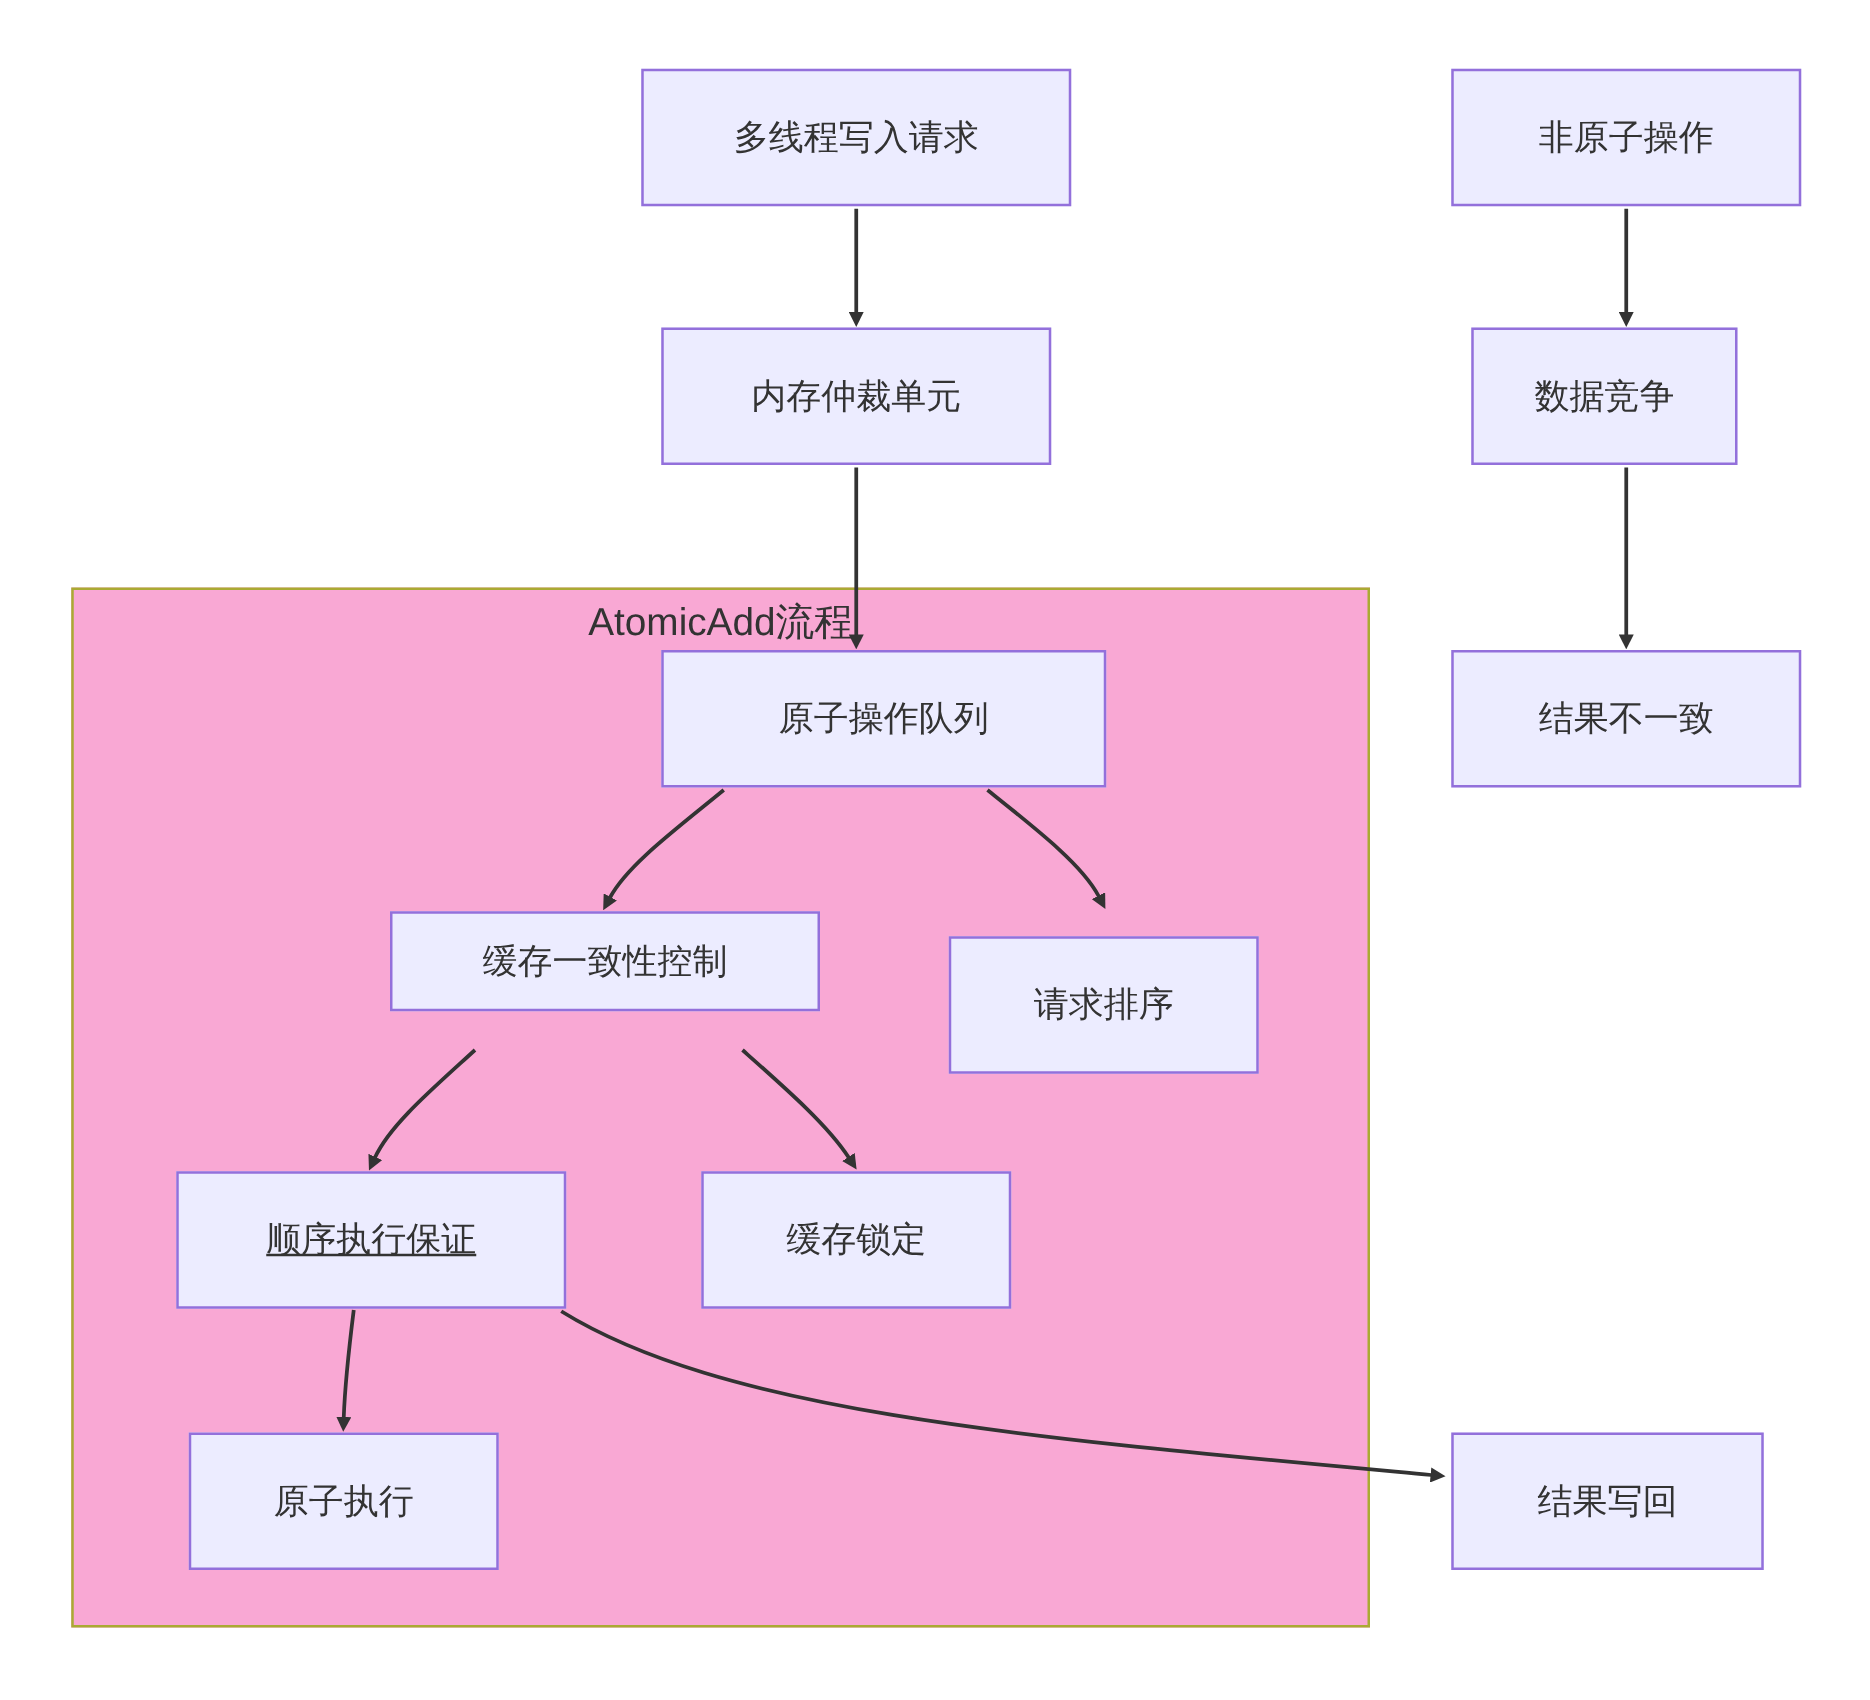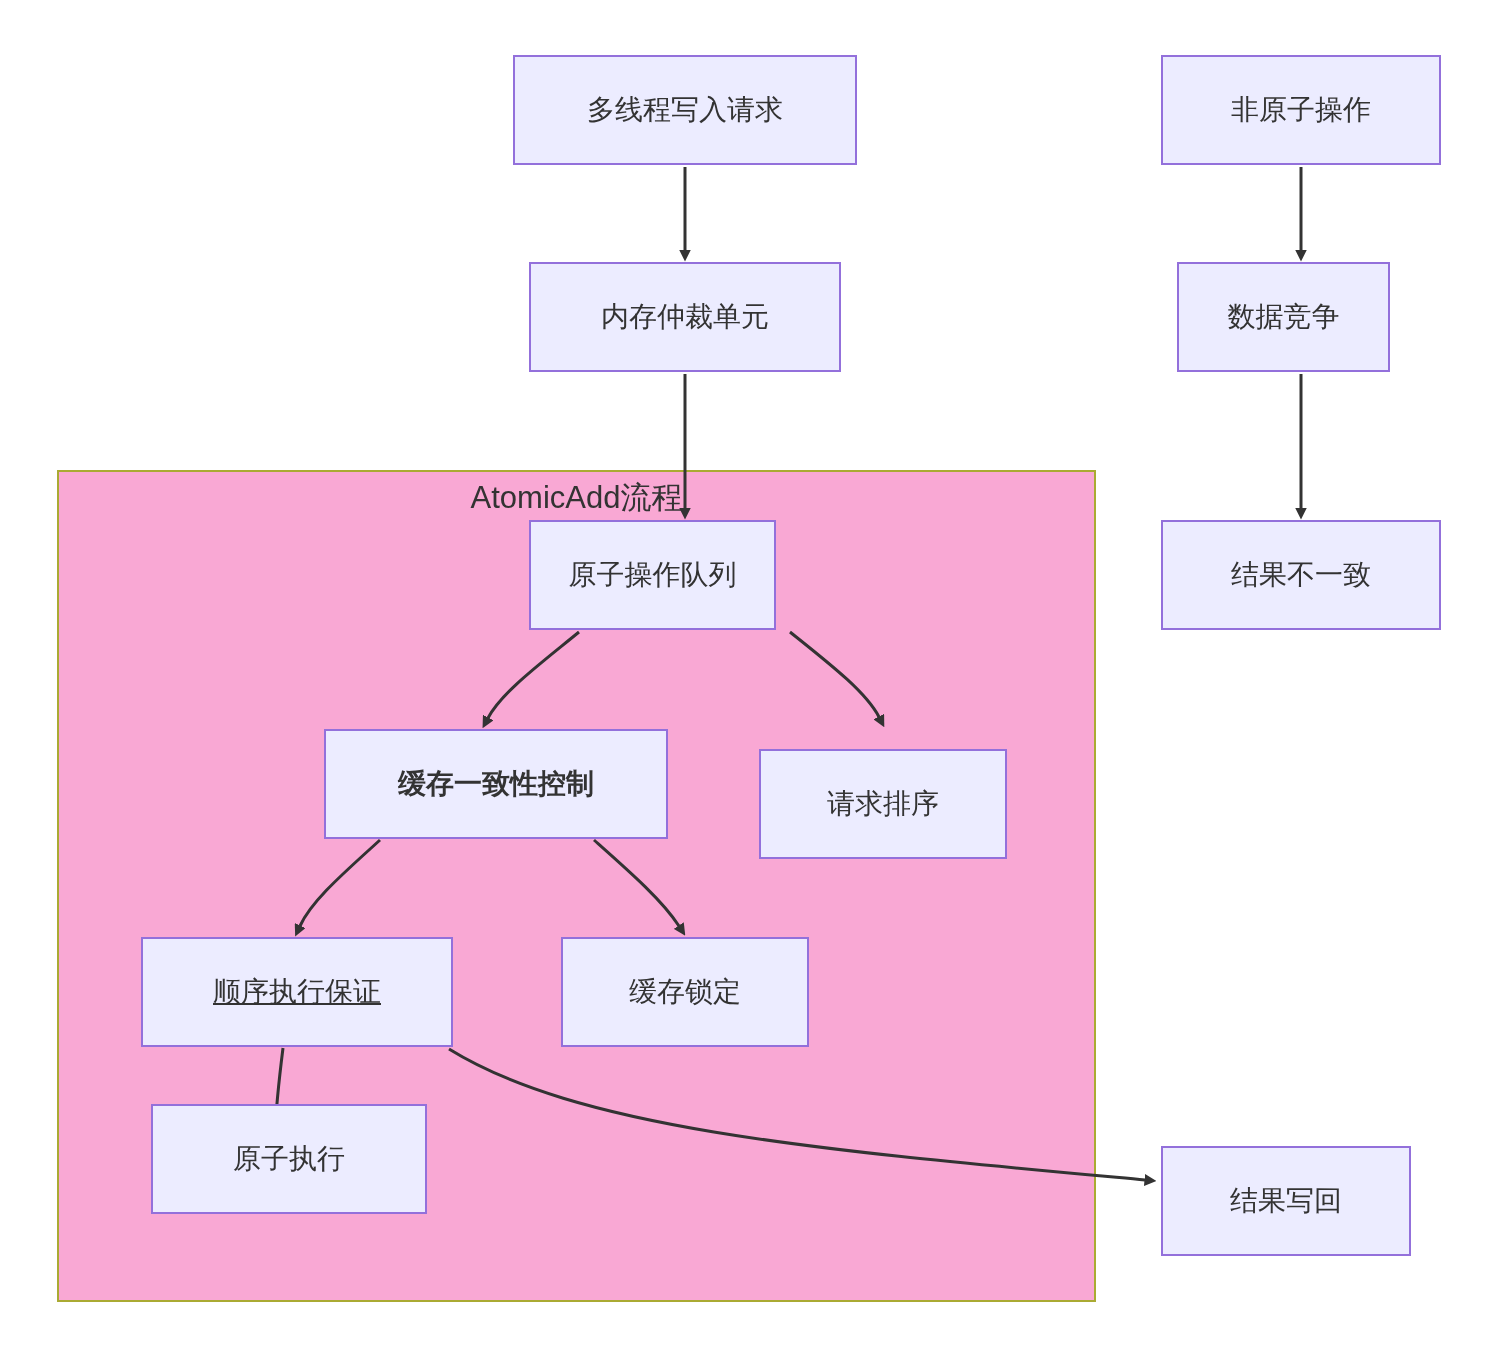--- a/index.html
+++ b/index.html
@@ -79,41 +79,41 @@
   </svg>
 
   <div class="node" style="left:513px;top:55px;width:344px;height:110px;">
     <span>多线程写入请求</span>
   </div>
 
   <div class="node" style="left:529px;top:262px;width:312px;height:110px;">
     <span>内存仲裁单元</span>
   </div>
 
-  <div class="node" style="left:529px;top:520px;width:247px;height:110px;">
+  <div class="node" style="left:529px;top:520px;width:356px;height:110px;">
     <span>原子操作队列</span>
   </div>
 
-  <div class="node" style="left:324px;top:729px;width:344px;height:110px;font-weight:bold;">
+  <div class="node" style="left:312px;top:729px;width:344px;height:80px;">
     <span>缓存一致性控制</span>
   </div>
 
   <div class="node" style="left:759px;top:729px;width:248px;height:110px;margin-top:20px;">
     <span>请求排序</span>
   </div>
 
   <div class="node" style="left:141px;top:937px;width:312px;height:110px;text-decoration:underline;">
     <span>顺序执行保证</span>
   </div>
 
   <div class="node" style="left:561px;top:937px;width:248px;height:110px;">
     <span>缓存锁定</span>
   </div>
 
-  <div class="node" style="left:151px;top:1104px;width:276px;height:110px;">
+  <div class="node" style="left:151px;top:1146px;width:248px;height:110px;">
     <span>原子执行</span>
   </div>
 
   <div class="node" style="left:1161px;top:1146px;width:250px;height:110px;">
     <span>结果写回</span>
   </div>
 
   <div class="node" style="left:1161px;top:55px;width:280px;height:110px;">
     <span>非原子操作</span>
   </div>

